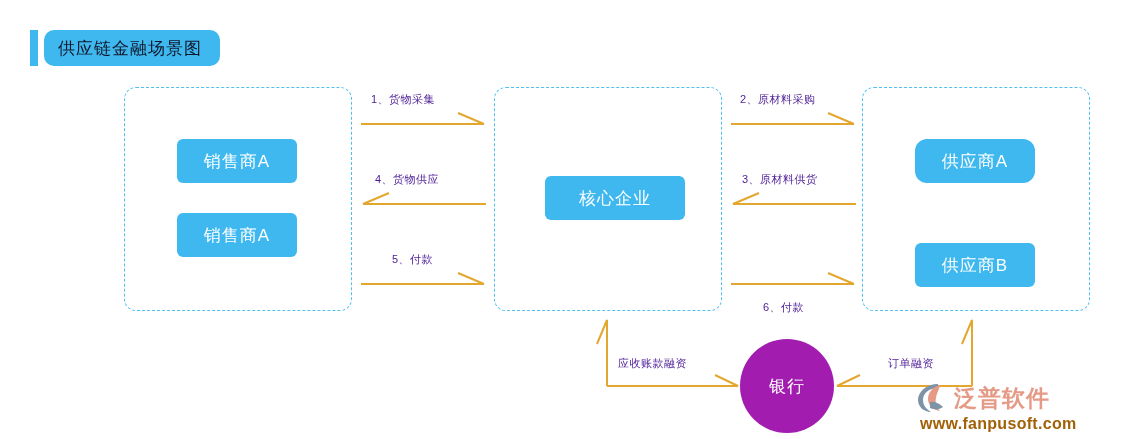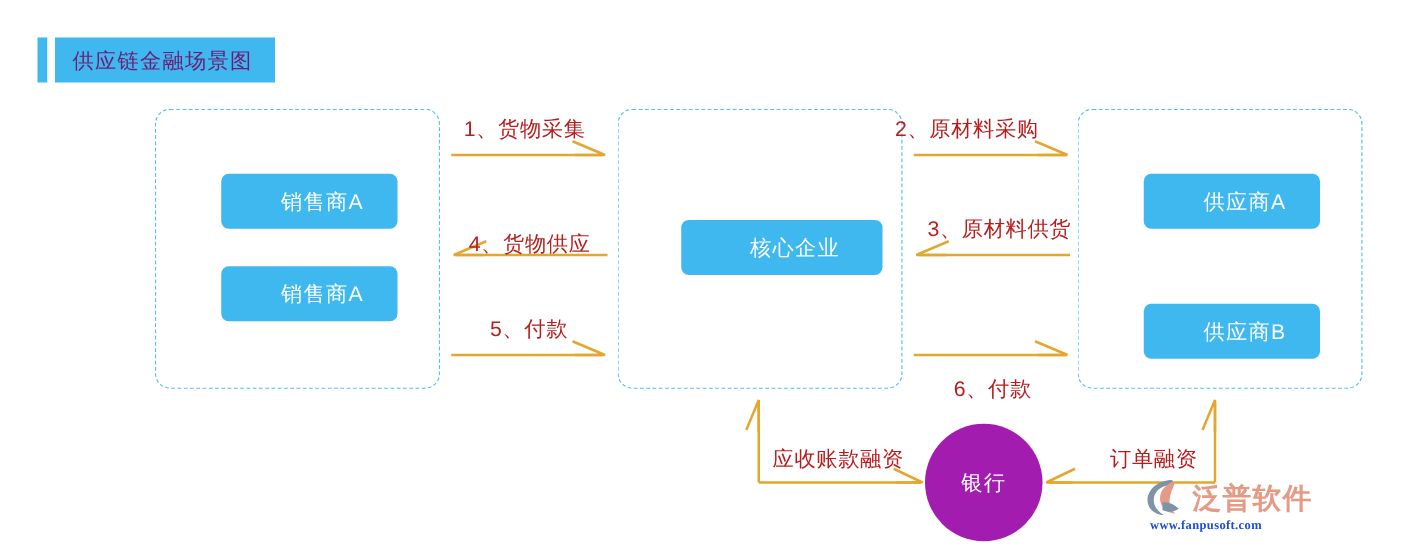--- a/index.html
+++ b/index.html
@@ -30,27 +30,28 @@
   .title-accent {
     width: 8px;
     background: #3FB8F0;
   }
   .title-gap {
     width: 6px;
     background: #ffffff;
   }
   .title-box {
     background: #3FB8F0;
-    color: #701a75;
+    color: #0f172a;
     font-size: 17px;
     letter-spacing: 1px;
     display: flex;
     align-items: center;
     padding: 0 18px 0 14px;
     white-space: nowrap;
+    border-radius: 10px;
   }
 
   
   .group-box {
     position: absolute;
     border: 1px dashed #4FC0F0;
     border-radius: 12px;
     background: #ffffff;
     box-sizing: border-box;
   }
@@ -63,26 +64,25 @@
     position: absolute;
     background: #3FB8F0;
     color: #ffffff;
     border-radius: 6px;
     display: flex;
     align-items: center;
     justify-content: center;
     font-size: 17px;
     letter-spacing: 1px;
     white-space: nowrap;
-    padding-left: 21px;
   }
   #node-seller-a   { left: 177px; top: 139px; width: 120px; height: 44px; }
   #node-seller-b   { left: 177px; top: 213px; width: 120px; height: 44px; }
   #node-core       { left: 545px; top: 176px; width: 140px; height: 44px; }
-  #node-supplier-a { left: 915px; top: 139px; width: 120px; height: 44px; }
+  #node-supplier-a { left: 915px; top: 139px; width: 120px; height: 44px; border-radius: 12px; }
   #node-supplier-b { left: 915px; top: 213px; width: 120px; height: 44px; margin-top: 30px; }
 
   
   #node-bank {
     position: absolute;
     left: 740px;
     top: 339px;
     width: 94px;
     height: 94px;
     border-radius: 50%;
@@ -91,29 +91,29 @@
     display: flex;
     align-items: center;
     justify-content: center;
     font-size: 17px;
     letter-spacing: 1px;
   }
 
   
   .flow-label {
     position: absolute;
-    color: #b91c1c;
-    font-size: 17px;
+    color: #4c1d95;
+    font-size: 11px;
     white-space: nowrap;
     letter-spacing: 0.5px;
   }
   #label-1 { left: 371px; top: 92px; }
-  #label-4 { left: 375px; top: 184px; }
+  #label-4 { left: 375px; top: 172px; }
   #label-5 { left: 392px; top: 252px; }
-  #label-2 { left: 716px; top: 92px; }
+  #label-2 { left: 740px; top: 92px; }
   #label-3 { left: 742px; top: 172px; }
   #label-6 { left: 763px; top: 252px; margin-top: 48px; }
   #label-ar  { left: 618px; top: 356px; }
   #label-order { left: 888px; top: 356px; }
 
   
   #arrows {
     position: absolute;
     left: 0;
     top: 0;
@@ -138,23 +138,23 @@
   #logo-mark { width: 34px; height: 32px; }
   #logo-text {
     color: #E59A86;
     font-size: 23px;
     font-weight: bold;
     letter-spacing: 1px;
     margin-left: 4px;
     white-space: nowrap;
   }
   #logo-url {
-    color: #1d4ed8;
-    font-size: 10px;
-    font-family: Liberation Serif, serif;
+    color: #a16207;
+    font-size: 16px;
+    font-family: Liberation Sans, sans-serif;
     font-weight: bold;
     margin-top: 1px;
     margin-left: 4px;
     letter-spacing: 0.3px;
   }
 </style>
 </head>
 <body>
 
 <div id="canvas">

